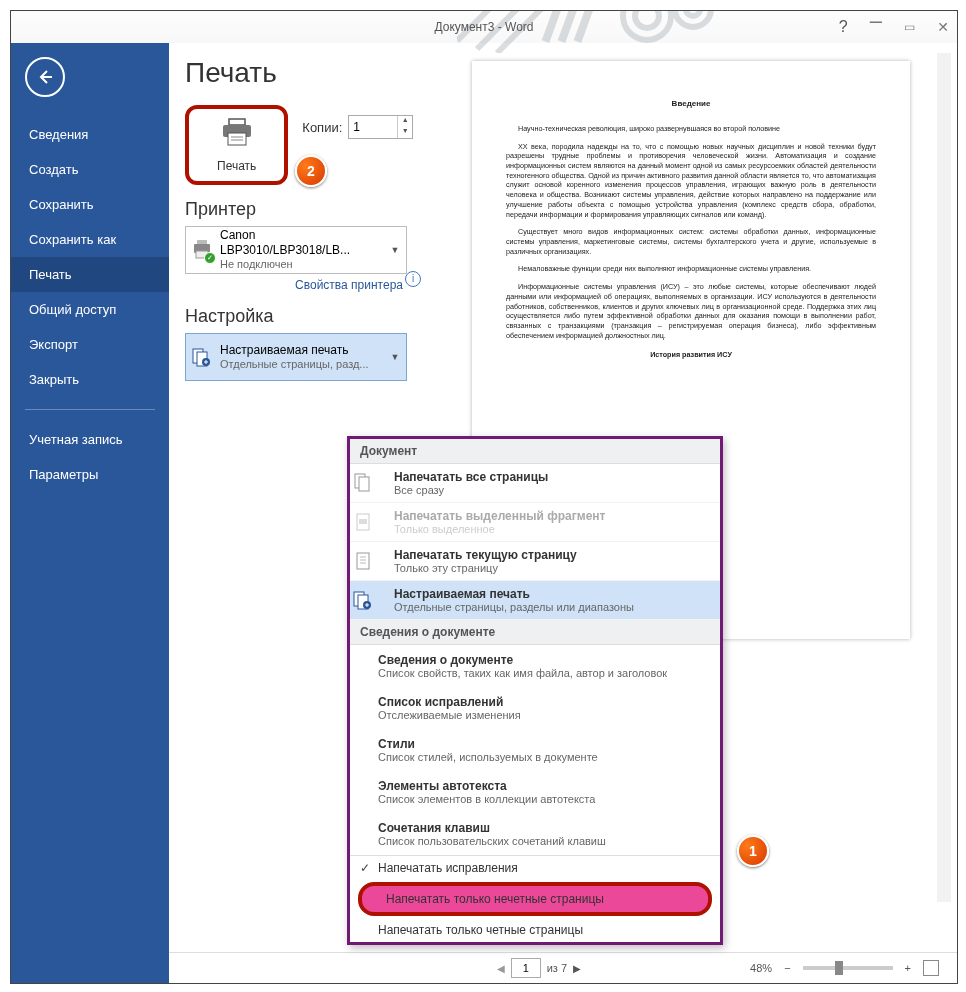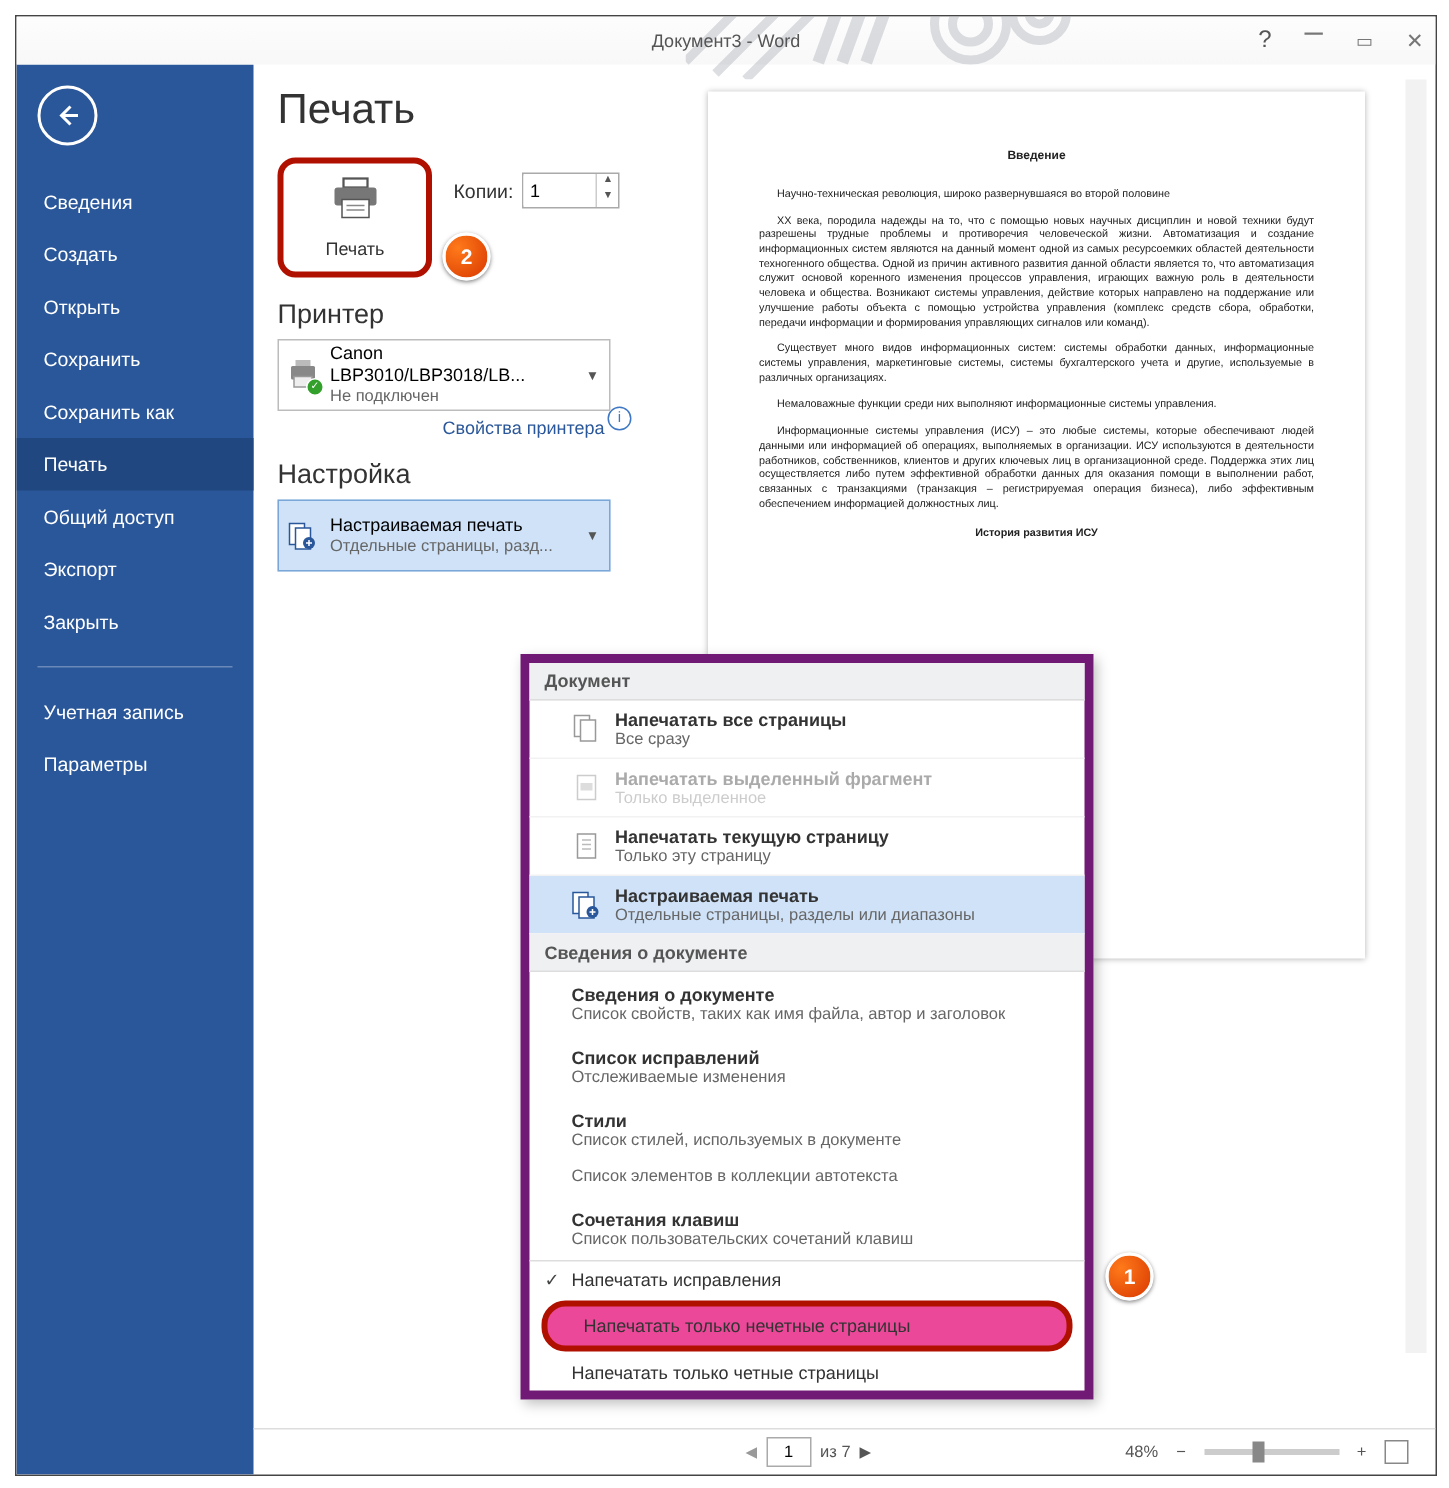--- a/index.html
+++ b/index.html
@@ -35,23 +35,23 @@
 .info-icon{position:absolute;right:24px;top:228px;width:14px;height:14px;border:1px solid #3e78c4;border-radius:50%;font-size:10px;color:#3e78c4;text-align:center;line-height:14px}
 .selbox{border:1px solid #bcbcbc;background:#fff;display:flex;align-items:center;padding:3px 4px;width:212px;position:relative}
 .selbox .icon{width:24px;height:24px;margin-right:6px;font-size:18px;display:flex;align-items:center;justify-content:center;color:#555}
 .selbox .txt{flex:1;font-size:12px;line-height:1.25}
 .selbox .txt .l1{color:#000000}
 .selbox .txt .l2{color:#666;font-size:11px}
 .selbox .dd{width:14px;text-align:center;color:#555;font-size:9px}
 .link{color:#2a579a;font-size:12px;text-align:right;width:218px;margin-top:4px;cursor:default}
 .selbox.highlight{background:#cfe2f7;border-color:#7aa7d8}
 .selbox.double{height:40px}
-.dropdown{position:absolute;left:178px;top:393px;width:370px;background:#fff;border:6px solid #701a75;box-shadow:2px 3px 8px rgba(0,0,0,.25);z-index:20;font-size:12px}
+.dropdown{position:absolute;left:178px;top:393px;width:370px;background:#fff;border:3px solid #701a75;box-shadow:2px 3px 8px rgba(0,0,0,.25);z-index:20;font-size:12px}
 .dd-header{background:#eef0f2;color:#555;font-weight:bold;padding:5px 10px;border-bottom:1px solid #ddd}
-.dd-item{display:flex;padding:6px 25px;gap:6px;border-bottom:1px solid #f2f2f2}
+.dd-item{display:flex;padding:6px 0;gap:18px;border-bottom:1px solid #f2f2f2}
 .dd-item:last-child{border-bottom:none}
 .dd-item .ic{width:26px;height:26px;flex-shrink:0;font-size:18px;color:#888;display:flex;align-items:center;justify-content:center}
 .dd-item.sel{background:#cfe2f7}
 .dd-item.sel .ic{color:#2a579a}
 .dd-item.dis{color:#aaa}
 .dd-item .txts .t1{font-weight:bold;color:#333}
 .dd-item.dis .txts .t1{color:#aaa}
 .dd-item .txts .t2{color:#666;font-size:11px}
 .dd-item.dis .txts .t2{color:#ccc}
 .dd-list{padding:4px 12px 4px 28px}
@@ -111,21 +111,20 @@
   <div class="body">
     <div class="sidebar">
       <div class="back-btn">
         <svg width="18" height="18" viewBox="0 0 18 18">
             <path d="M11 3 L5 9 L11 15" stroke="#fff" stroke-width="2" fill="none"></path>
             <path d="M5 9 H16" stroke="#fff" stroke-width="2"></path>
           </svg>
       </div>
       <div class="side-item">Сведения</div>
       <div class="side-item">Создать</div>
-      <div class="side-item">Открыть</div>
       <div class="side-item">Сохранить</div>
       <div class="side-item">Сохранить как</div>
       <div class="side-item sel">Печать</div>
       <div class="side-item">Общий доступ</div>
       <div class="side-item">Экспорт</div>
       <div class="side-item">Закрыть</div>
       <div class="side-sep"></div>
       <div class="side-item">Учетная запись</div>
       <div class="side-item">Параметры</div>
     </div>
@@ -272,20 +271,21 @@
             </div>
           <div class="dd-list">
               <div class="g1">Список исправлений</div>
               <div class="g2">Отслеживаемые изменения</div>
             </div>
           <div class="dd-list">
               <div class="g1">Стили</div>
               <div class="g2">Список стилей, используемых в документе</div>
             </div>
           <div class="dd-list">
+              <div class="g1">Элементы автотекста</div>
               <div class="g2">Список элементов в коллекции автотекста</div>
             </div>
           <div class="dd-list">
               <div class="g1">Сочетания клавиш</div>
               <div class="g2">Список пользовательских сочетаний клавиш</div>
             </div>
           <div style="border-top:1px solid #ddd"></div>
           <div class="dd-flat check">Напечатать исправления</div>
           <div class="dd-flat red">Напечатать только нечетные страницы</div>
           <div class="dd-flat">Напечатать только четные страницы</div>

